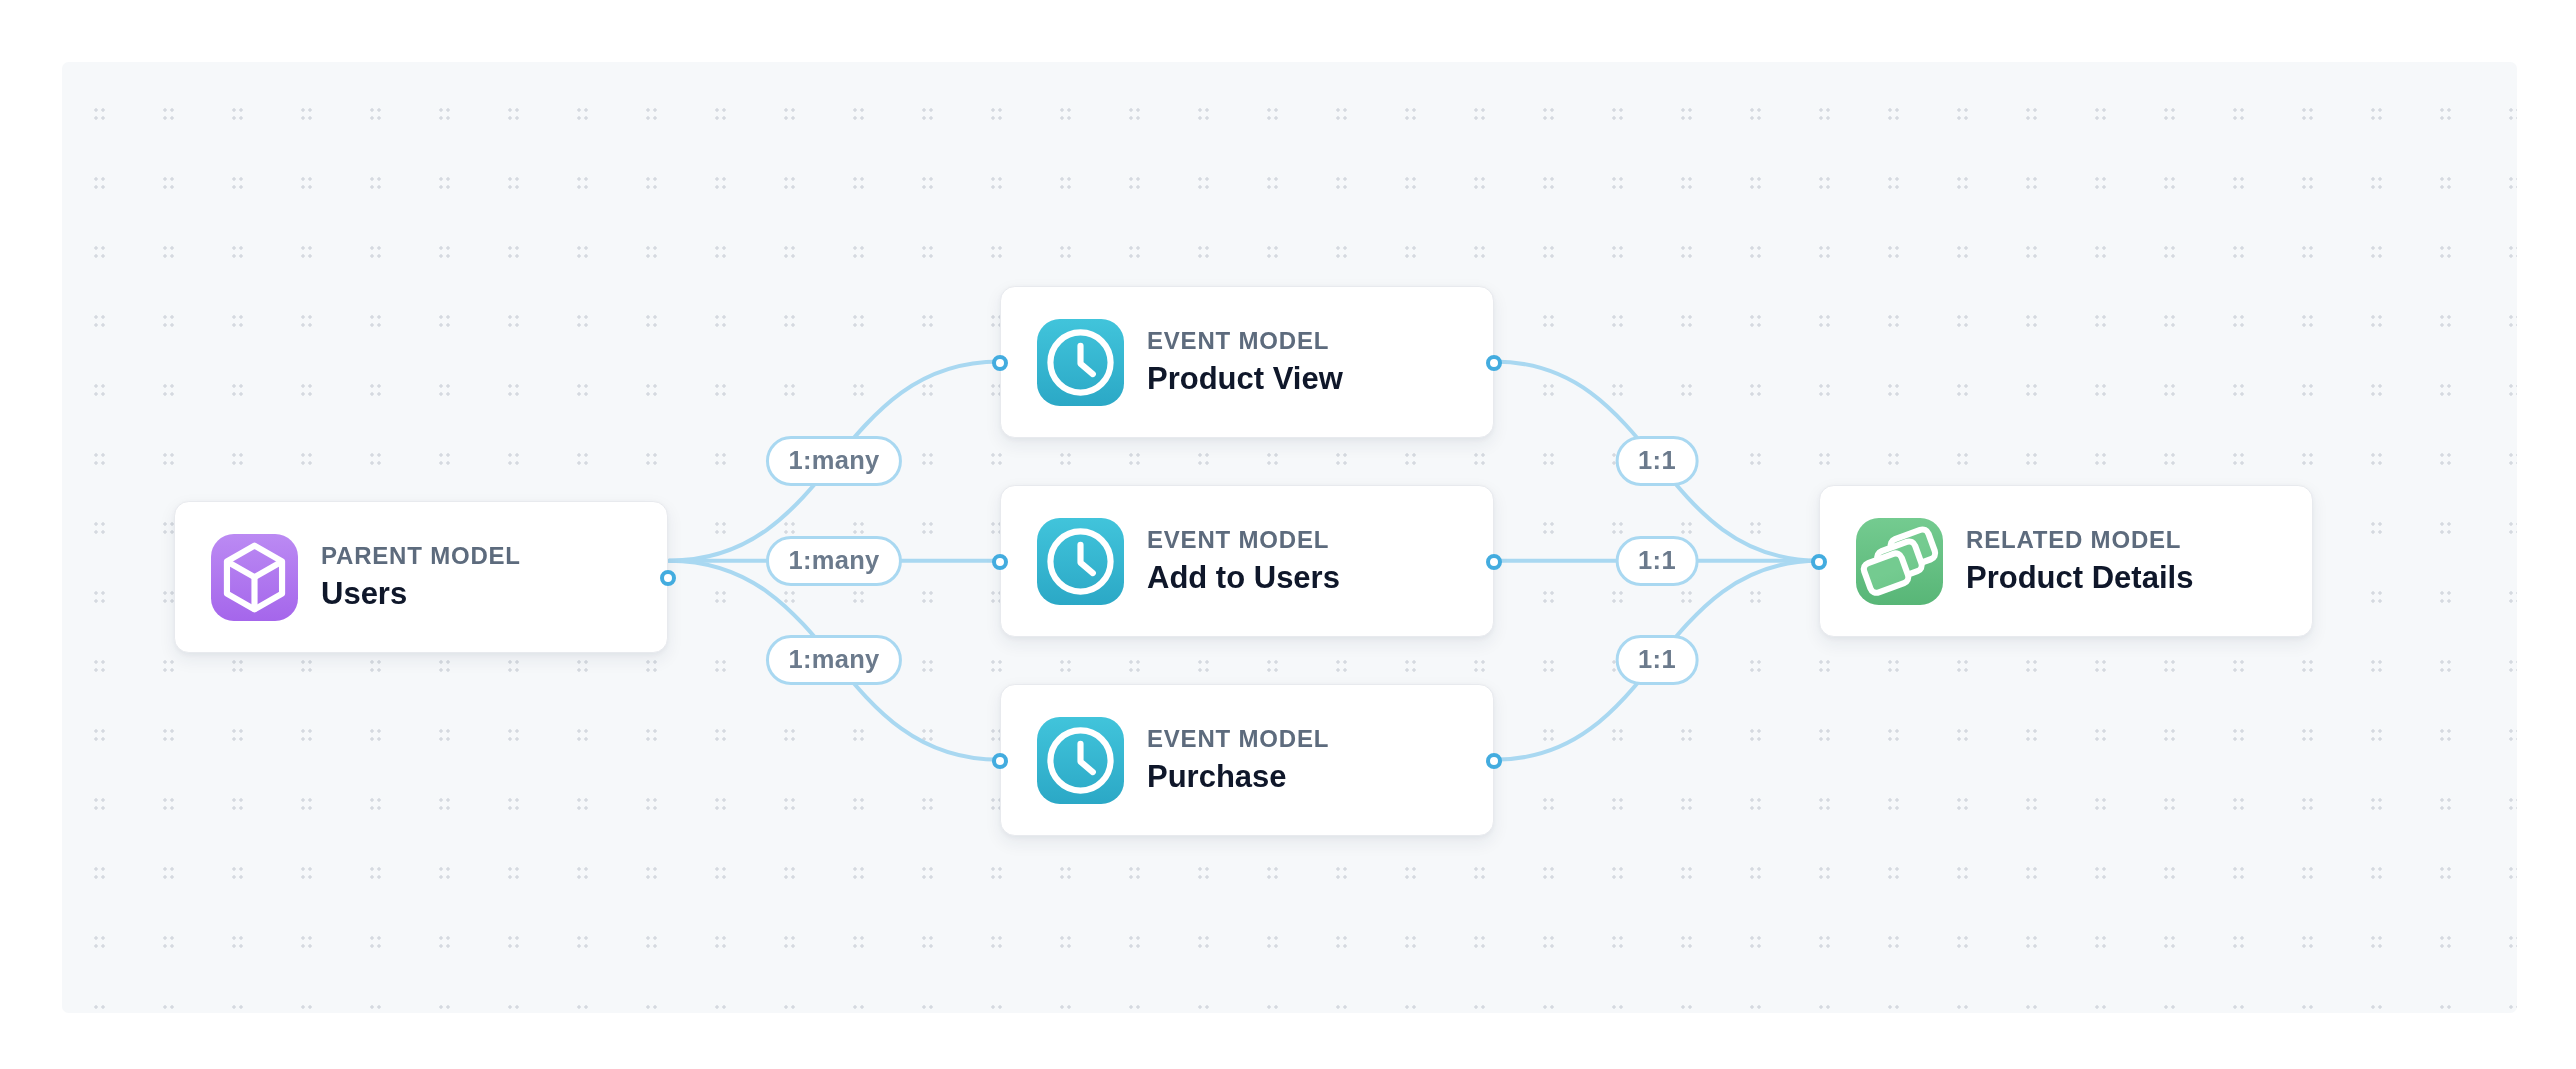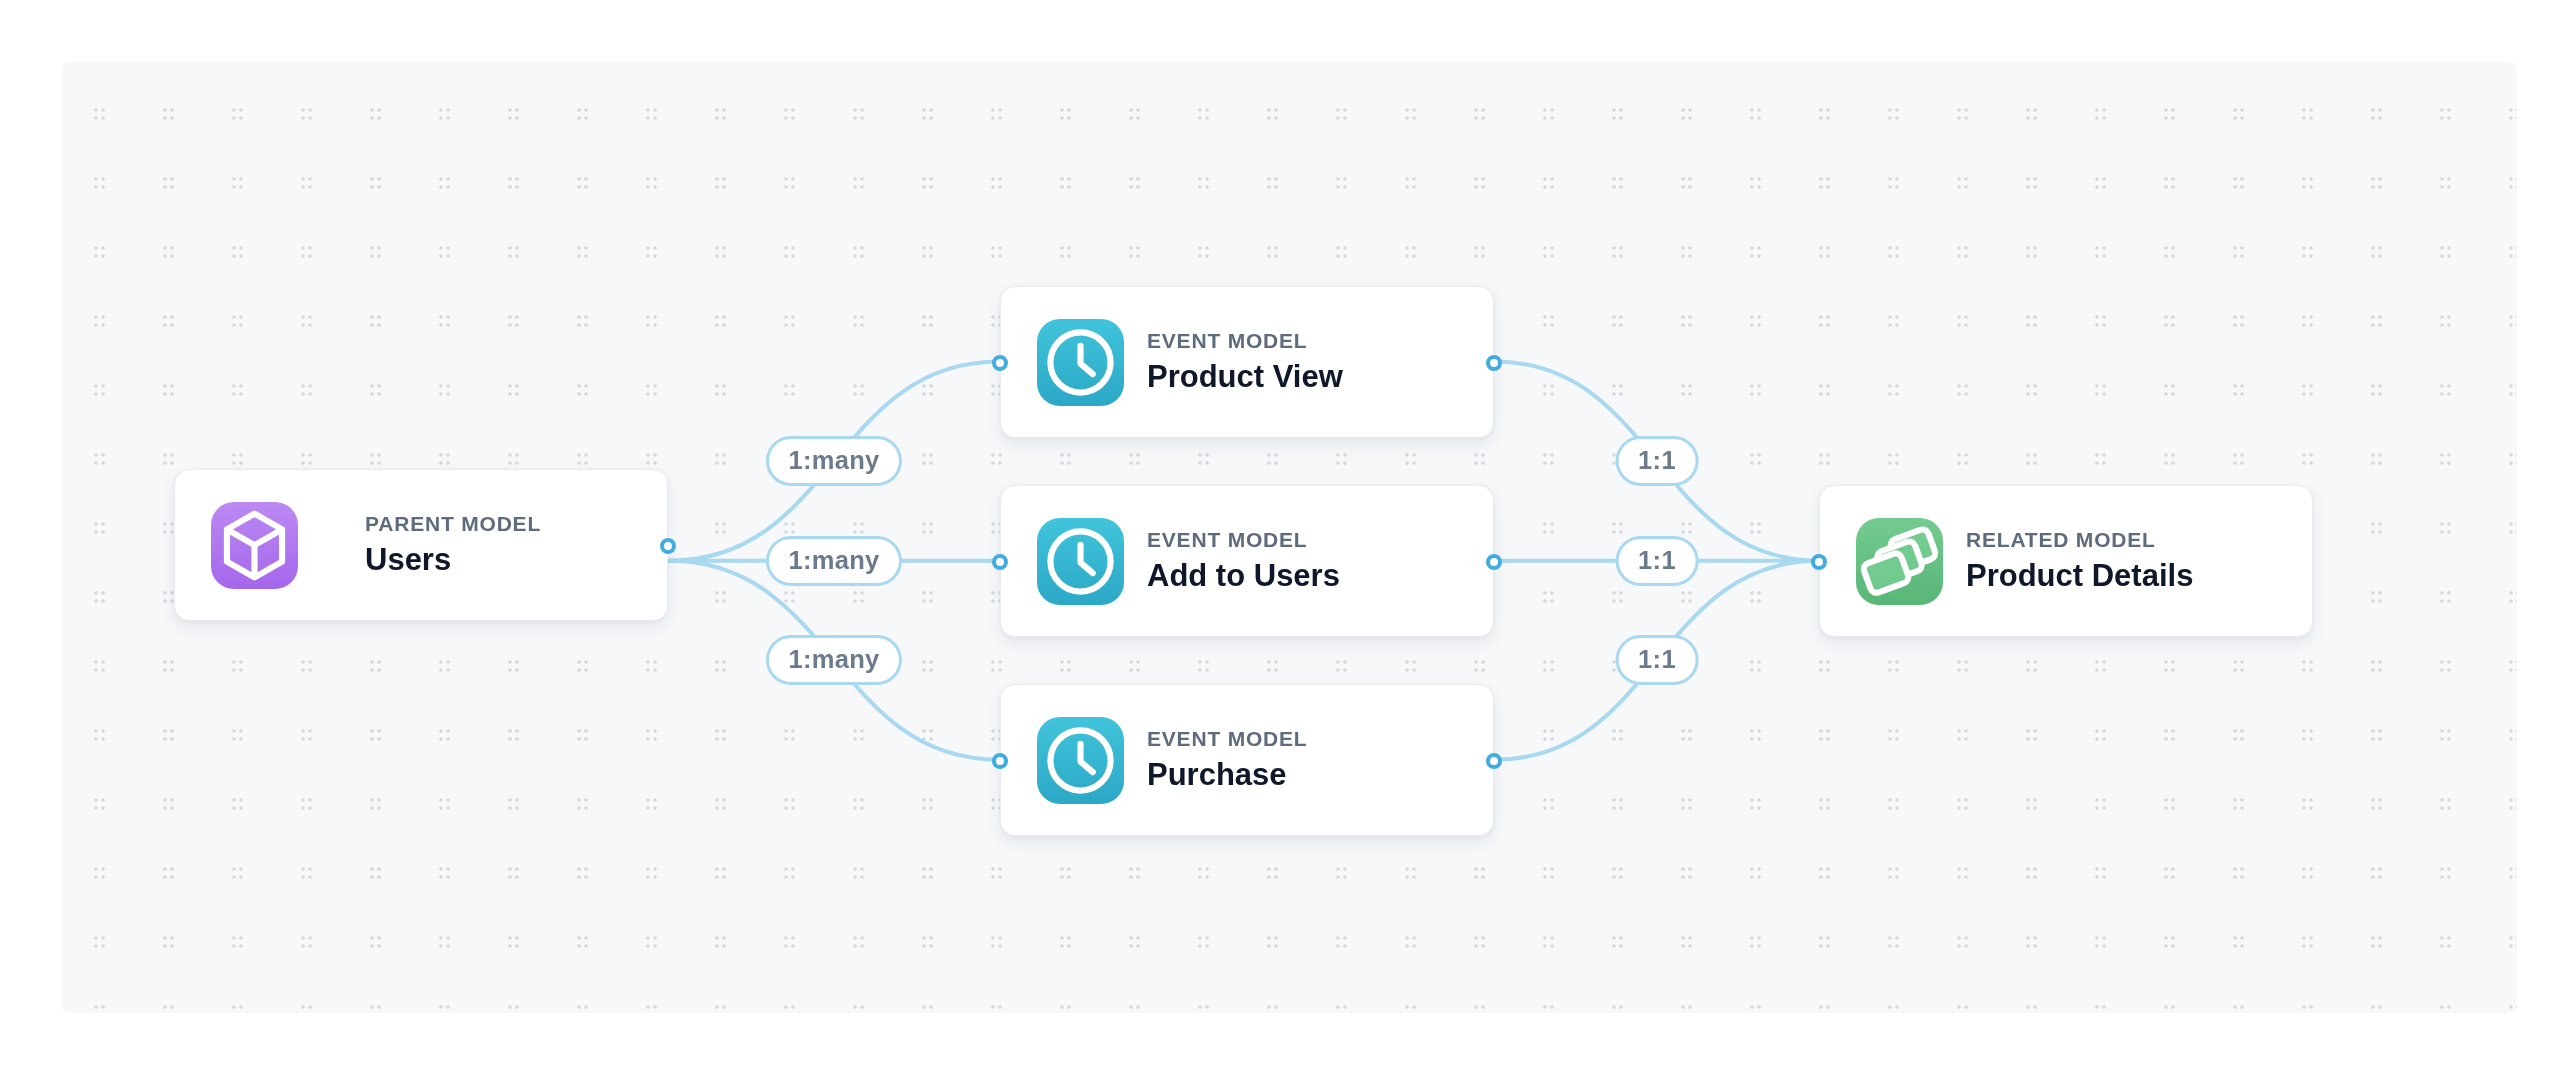--- a/index.html
+++ b/index.html
@@ -28,21 +28,21 @@
     background:#ffffff;
     border:1.3px solid #e8eaee;
     border-radius:14.8px;
     box-shadow:0 6.7px 17.4px rgba(28,42,66,0.07), 0 1.3px 4px rgba(28,42,66,0.04);
     display:flex;align-items:center;
     box-sizing:border-box;
   }
   .node .tilewrap{margin-left:36px;flex:0 0 auto;display:flex;}
   .node .texts{margin-left:23px;display:flex;flex-direction:column;justify-content:center;}
   .node .type-label{
-    font-size:21px;font-weight:700;letter-spacing:0.8px;
+    font-size:24px;font-weight:700;letter-spacing:0.8px;
     color:#5d6b7d;line-height:1.1;margin-bottom:6.7px;
   }
   .node .model-name{
     font-size:31px;font-weight:600;color:#0f172a;line-height:1.15;
   }
   .port{
     position:absolute;width:16px;height:16px;box-sizing:border-box;
     border:4px solid #43acdf;background:#ffffff;border-radius:50%;
   }
   .pill{
@@ -66,21 +66,21 @@
     <path d="M2227 539 C2469.5 539 2469.5 836 2712 836" fill="none" stroke="#a9d8f1" stroke-width="6" stroke-linecap="round"></path>
     <path d="M2227 836 L2712 836" fill="none" stroke="#a9d8f1" stroke-width="6" stroke-linecap="round"></path>
     <path d="M2227 1133 C2469.5 1133 2469.5 836 2712 836" fill="none" stroke="#a9d8f1" stroke-width="6" stroke-linecap="round"></path>
   </svg>
 <div class="pill" style="left: 834px; top: 461px;">1:many</div>
 <div class="pill" style="left: 834px; top: 561px;">1:many</div>
 <div class="pill" style="left: 834px; top: 660px;">1:many</div>
 <div class="pill" style="left: 1657px; top: 461px;">1:1</div>
 <div class="pill" style="left: 1657px; top: 561px;">1:1</div>
 <div class="pill" style="left: 1657px; top: 660px;">1:1</div>
-<div class="node" style="left: 174px; top: 469px; width: 494px; height: 152px; gap: 44px;">
+<div class="node" style="left: 174px; top: 501px; width: 494px; height: 152px;">
     <div class="tilewrap">
       <svg width="87" height="87" viewBox="0 0 24 24">
         <defs>
           <linearGradient id="g-users" x1="0" y1="0" x2="0" y2="24" gradientUnits="userSpaceOnUse">
             <stop offset="0" stop-color="#bb8af3"></stop>
             <stop offset="1" stop-color="#a566eb"></stop>
           </linearGradient>
         </defs>
         <rect width="24" height="24" rx="6.3" fill="url(#g-users)"></rect>
         <g fill="none" stroke="#ffffff" stroke-width="1.7" stroke-linecap="round" stroke-linejoin="round">

